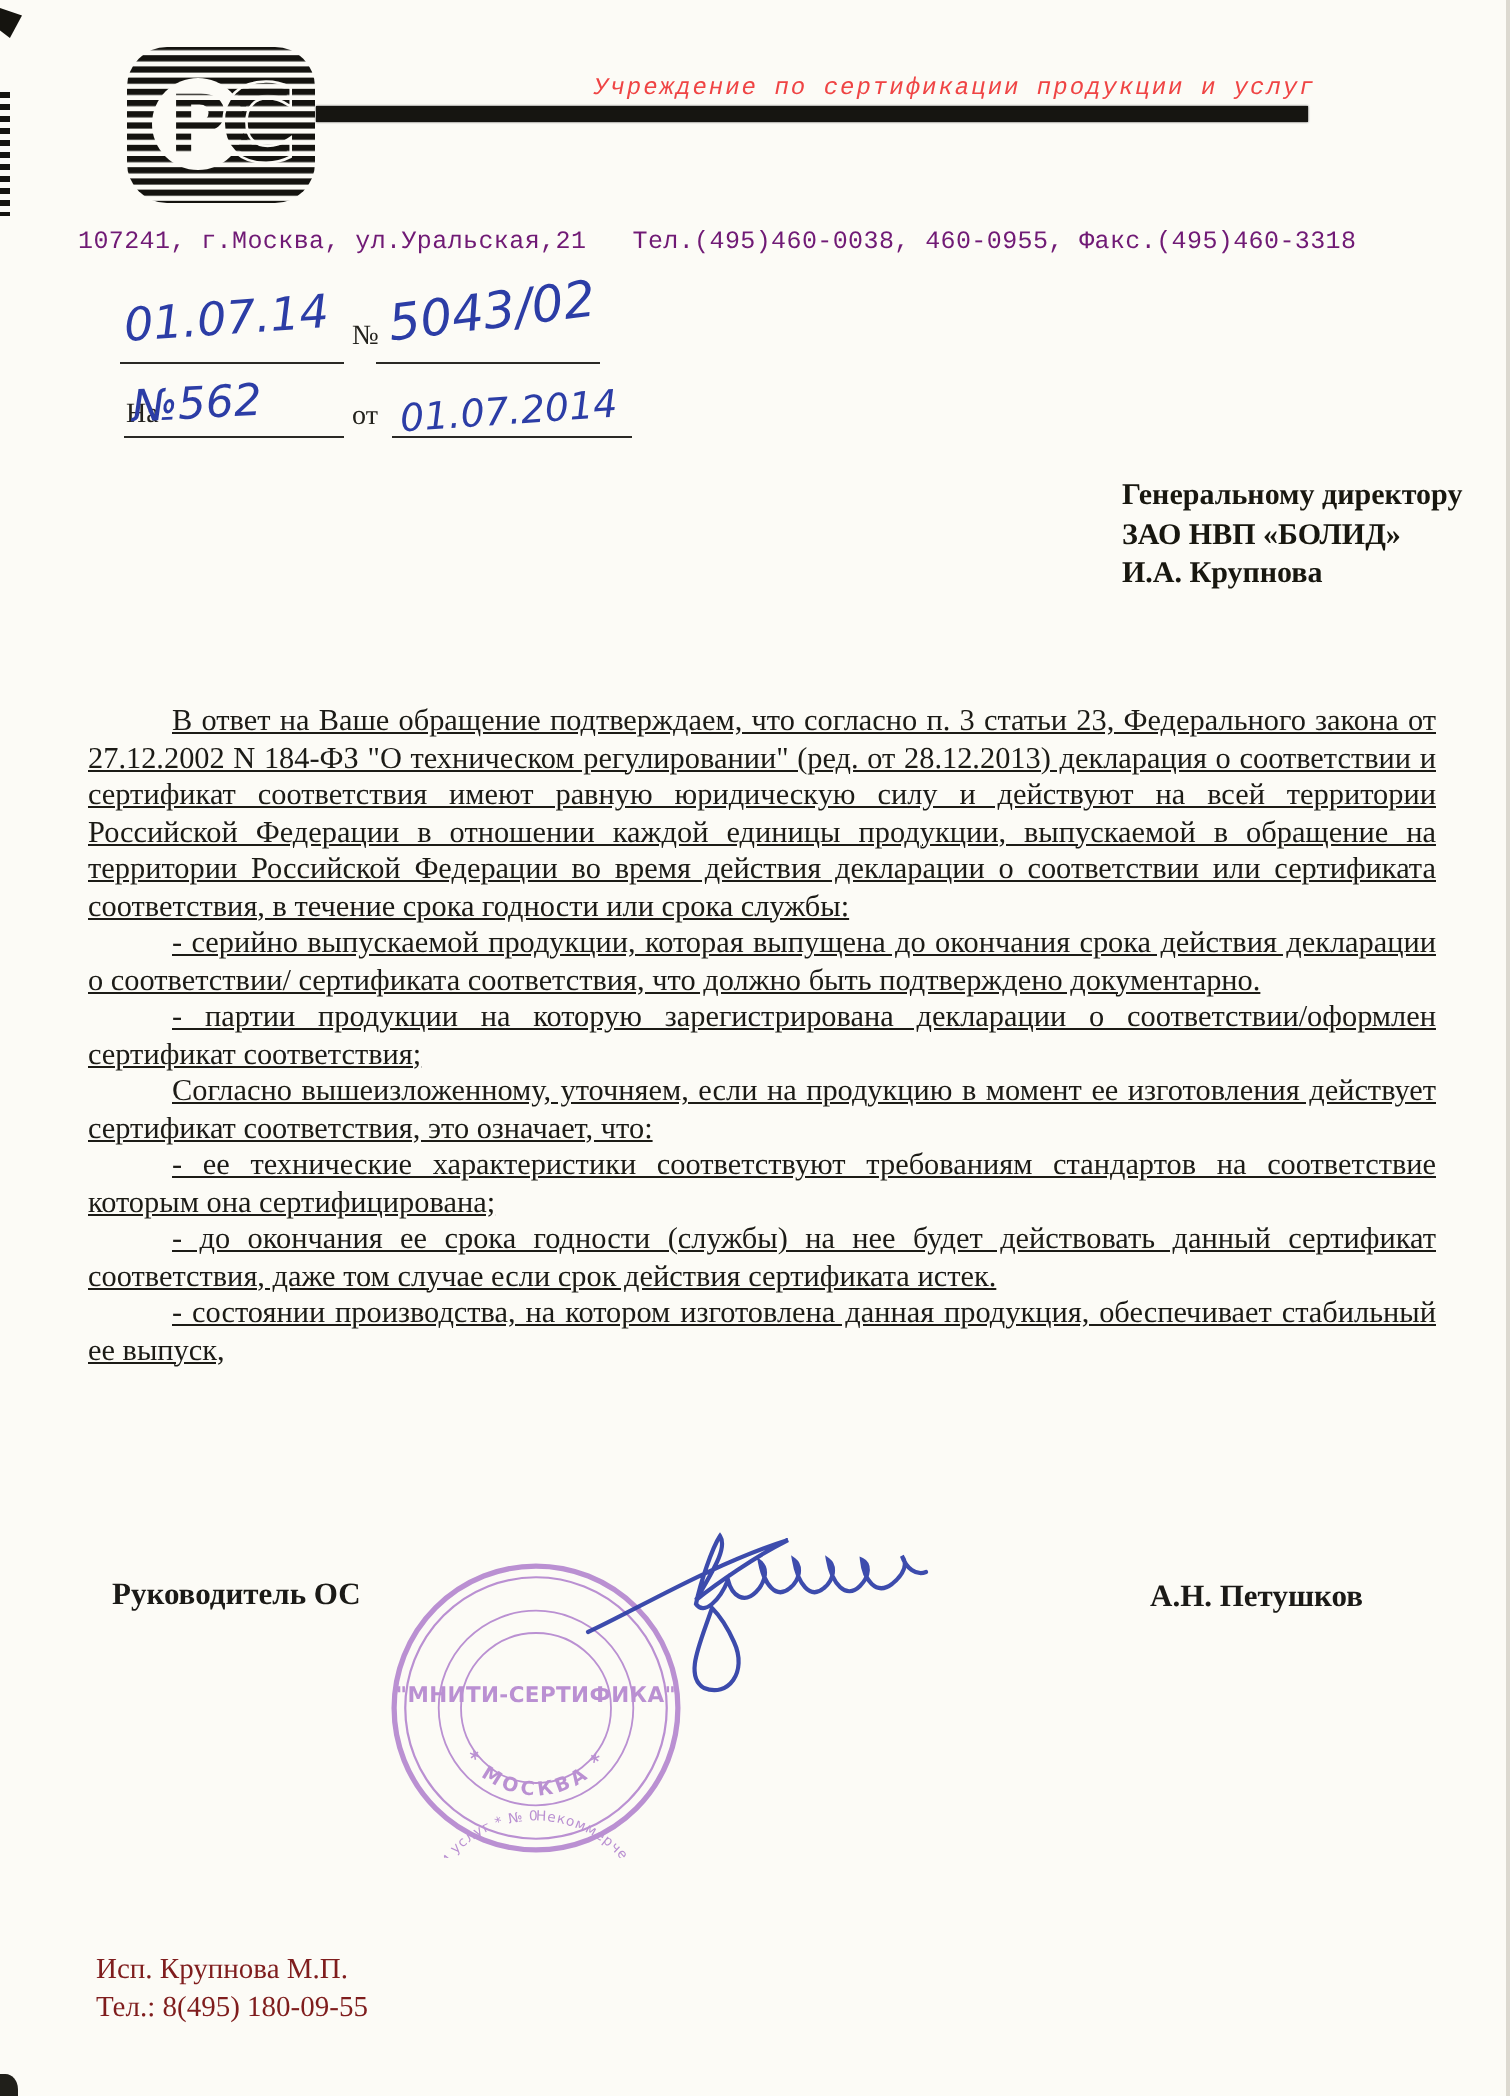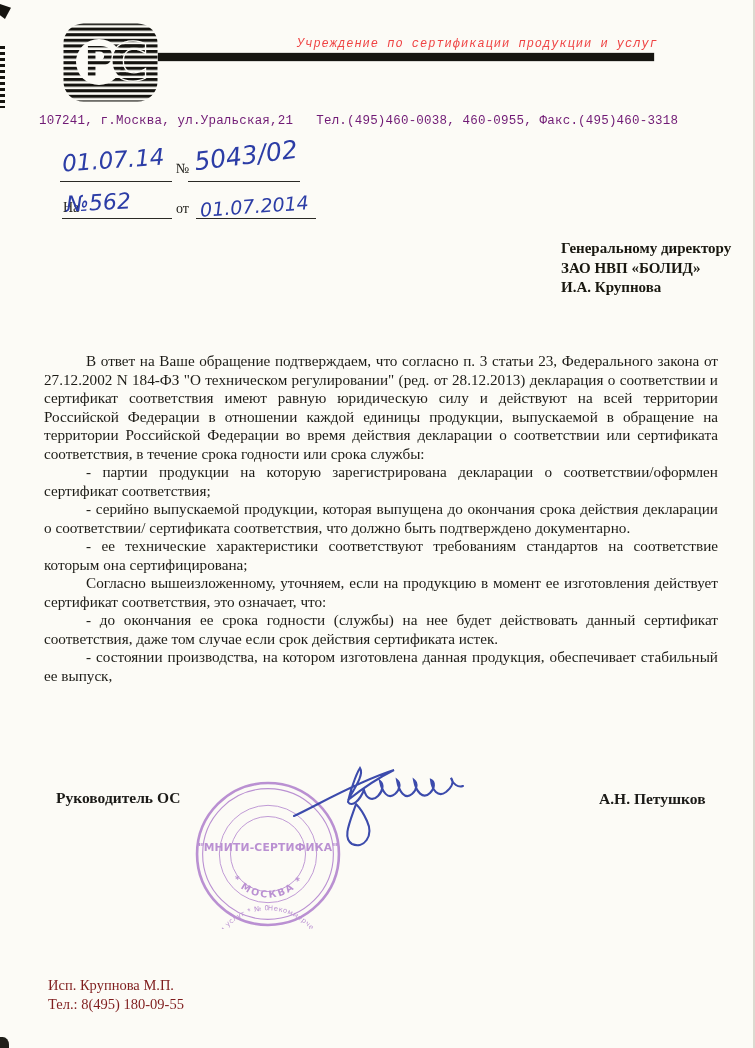--- a/index.html
+++ b/index.html
@@ -37,24 +37,24 @@
   
   .recipient{
     position:absolute; left:537px; top:239px;
     font:bold 15px/19.5px "Liberation Serif", serif; color:#18170f;margin-left:24px;
   }
   
   .body{
     position:absolute; left:44px; top:352px; width:674px;
     font:15.2px/18.5px "Liberation Serif", serif; text-align:justify; color:#1c1b16;
   }
-  .body p{margin:0; text-indent:42px;}
+  .body p{margin:0; text-indent:42px;text-decoration:underline;}
   
   .sig-title{position:absolute; left:56px; top:789px; font:bold 15.5px/18px "Liberation Serif", serif;}
-  .sig-name{position:absolute; left:599px; top:790px; font:bold 15.5px/18px "Liberation Serif", serif;}
+  .sig-name{position:absolute; left:575px; top:790px; font:bold 15.5px/18px "Liberation Serif", serif;}
   .sig-svg{position:absolute; left:286px; top:748px;}
   .stamp-svg{position:absolute; left:193px; top:779px;}
   
   .footer{position:absolute; left:48px; top:976px; font:14.5px/18.5px "Liberation Serif", serif; color:#7f1d1d;}
   
   .art-tl{position:absolute; left:0; top:4px; width:11px; height:15px; background:#15140f;
     clip-path:polygon(0 0,100% 25%,45% 100%,0 75%);}
   .art-dashes{position:absolute; left:0; top:46px; width:5px; height:62px;
     background:repeating-linear-gradient(#15140f 0 3px, transparent 3px 6px);}
   .art-bl{position:absolute; left:0; bottom:0; width:9px; height:11px; background:#201f1a;
@@ -101,24 +101,24 @@
   <div class="hw-line" style="left:196px; top:218px; width:120px;"></div>
 
   <div class="recipient">
     <div>Генеральному директору</div>
     <div>ЗАО НВП «БОЛИД»</div>
     <div>И.А. Крупнова</div>
   </div>
 
   <div class="body">
     <p>В ответ на Ваше обращение подтверждаем, что согласно п. 3 статьи 23, Федерального закона от 27.12.2002 N 184-ФЗ "О техническом регулировании" (ред. от 28.12.2013) декларация о соответствии и сертификат соответствия имеют равную юридическую силу и действуют на всей территории Российской Федерации в отношении каждой единицы продукции, выпускаемой в обращение на территории Российской Федерации во время действия декларации о соответствии или сертификата соответствия, в течение срока годности или срока службы:</p>
+    <p>- серийно выпускаемой продукции, которая выпущена до окончания срока действия декларации о соответствии/ сертификата соответствия, что должно быть подтверждено документарно.</p>
     <p>- партии продукции на которую зарегистрирована декларации о соответствии/оформлен сертификат соответствия;</p>
-    <p>- серийно выпускаемой продукции, которая выпущена до окончания срока действия декларации о соответствии/ сертификата соответствия, что должно быть подтверждено документарно.</p>
+    <p>Согласно вышеизложенному, уточняем, если на продукцию в момент ее изготовления действует сертификат соответствия, это означает, что:</p>
     <p>- ее технические характеристики соответствуют требованиям стандартов на соответствие которым она сертифицирована;</p>
-    <p>Согласно вышеизложенному, уточняем, если на продукцию в момент ее изготовления действует сертификат соответствия, это означает, что:</p>
     <p>- до окончания ее срока годности (службы) на нее будет действовать данный сертификат соответствия, даже том случае если срок действия сертификата истек.</p>
     <p>- состоянии производства, на котором изготовлена данная продукция, обеспечивает стабильный ее выпуск,</p>
   </div>
 
   <svg class="stamp-svg" width="150" height="150" viewBox="0 0 148 148" opacity="0.78">
     <g fill="none" stroke="#a873c8">
       <circle cx="74" cy="74" r="70" stroke-width="2.6"></circle>
       <circle cx="74" cy="74" r="64.5" stroke-width="1.1"></circle>
       <circle cx="74" cy="74" r="48" stroke-width="0.9"></circle>
       <circle cx="74" cy="74" r="37" stroke-width="0.9"></circle>

